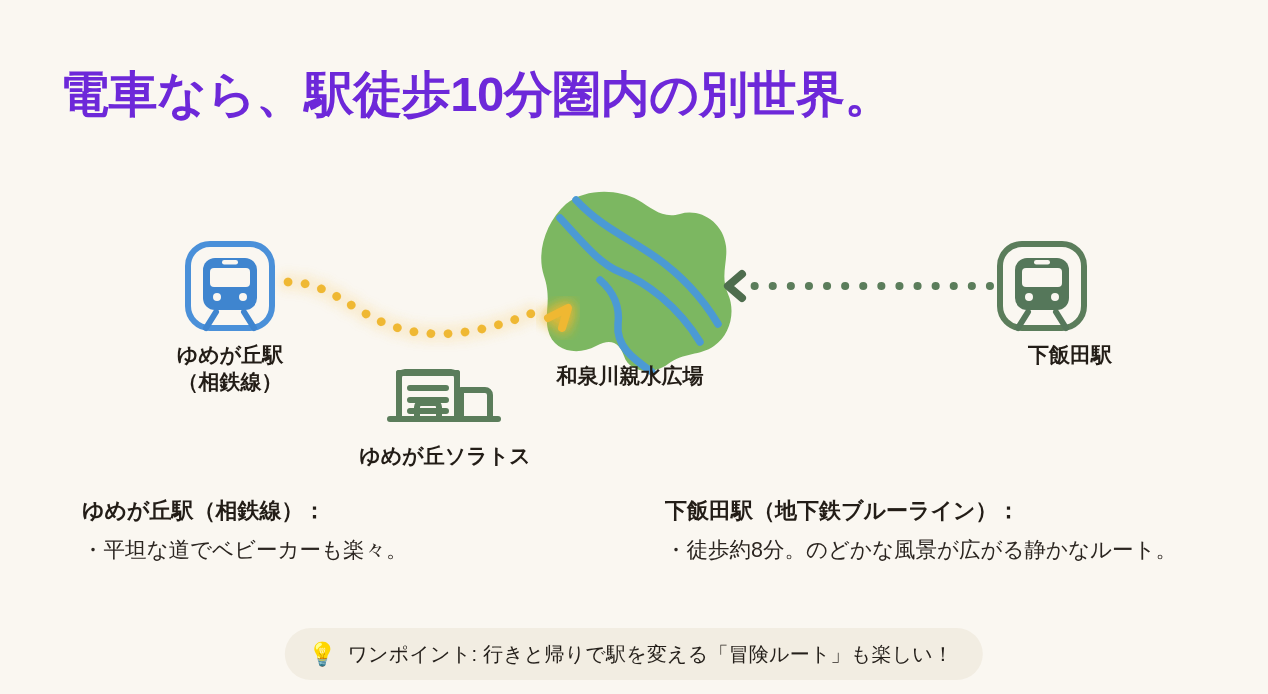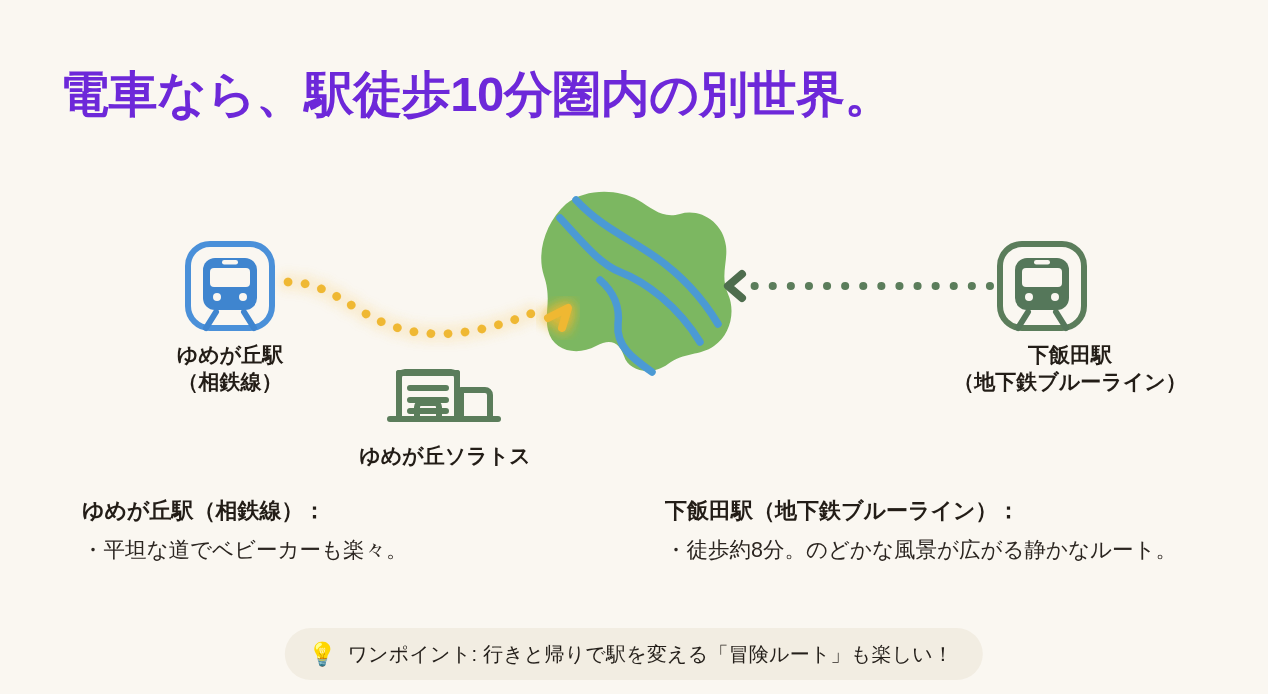--- a/index.html
+++ b/index.html
@@ -256,24 +256,26 @@
 
     <div class="node-label label-yumegaoka">
       <div>ゆめが丘駅</div>
       <div>（相鉄線）</div>
     </div>
 
     <div class="node-label label-soratos">
       <div>ゆめが丘ソラトス</div>
     </div>
 
+    <div class="node-label label-park">
+      <div>和泉川親水広場</div>
+    </div>
 
     <div class="node-label label-shimoiida">
       <div>下飯田駅</div>
-      <div>（地下鉄ブルーライン）</div>
     </div>
   </div>
 
   <div class="details">
 
     <div class="detail-col col-left">
       <div class="detail-head">ゆめが丘駅（相鉄線）：</div>
       <div class="detail-item">・平坦な道でベビーカーも楽々。</div>
     </div>
 

